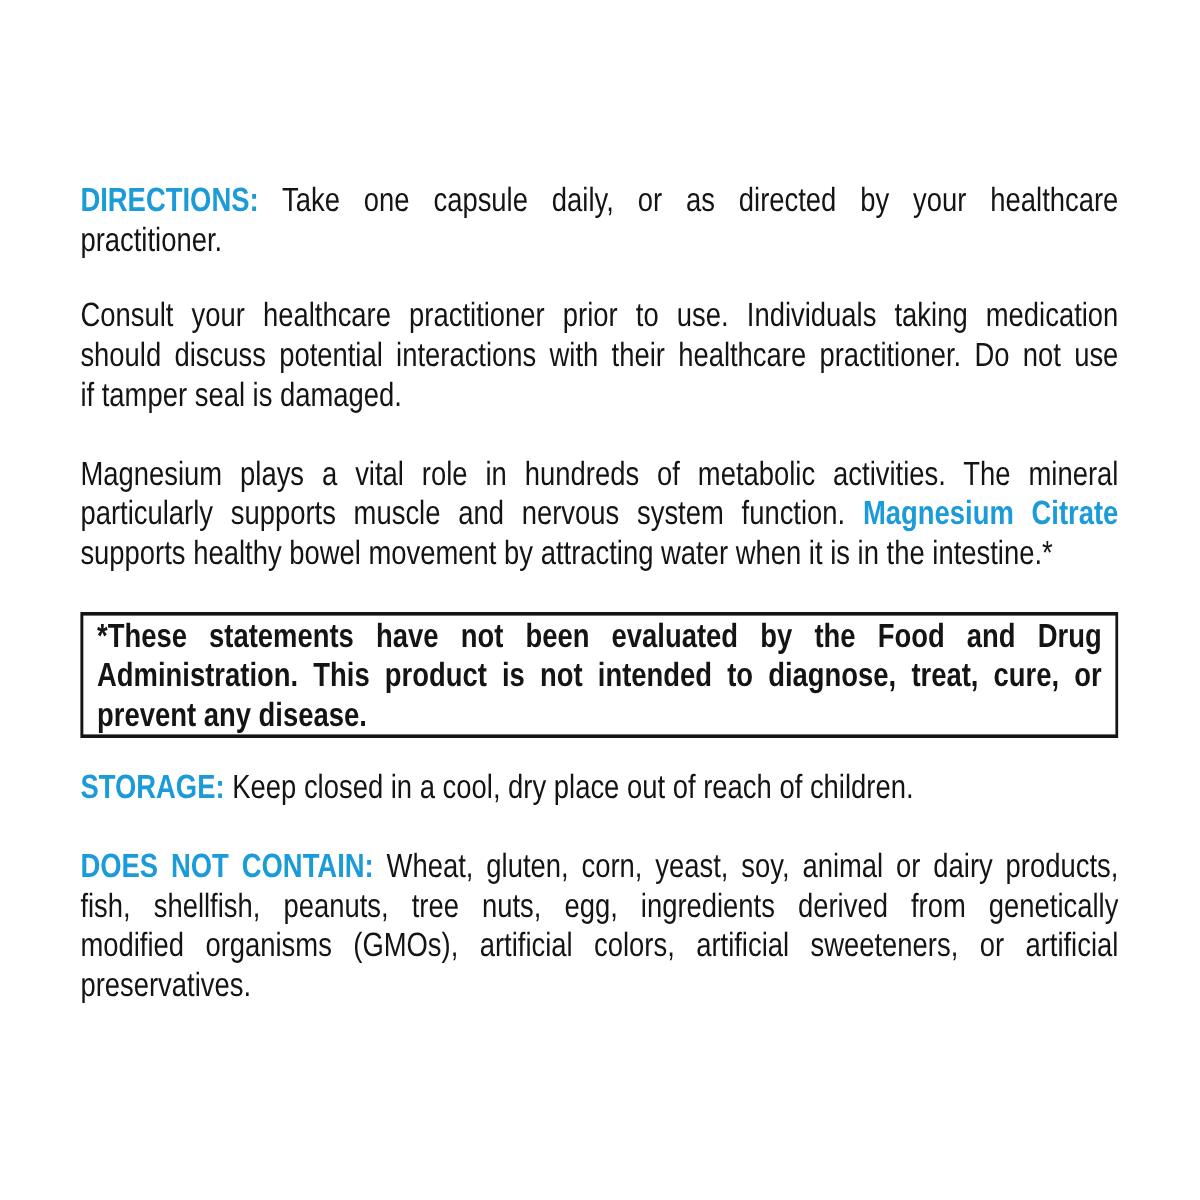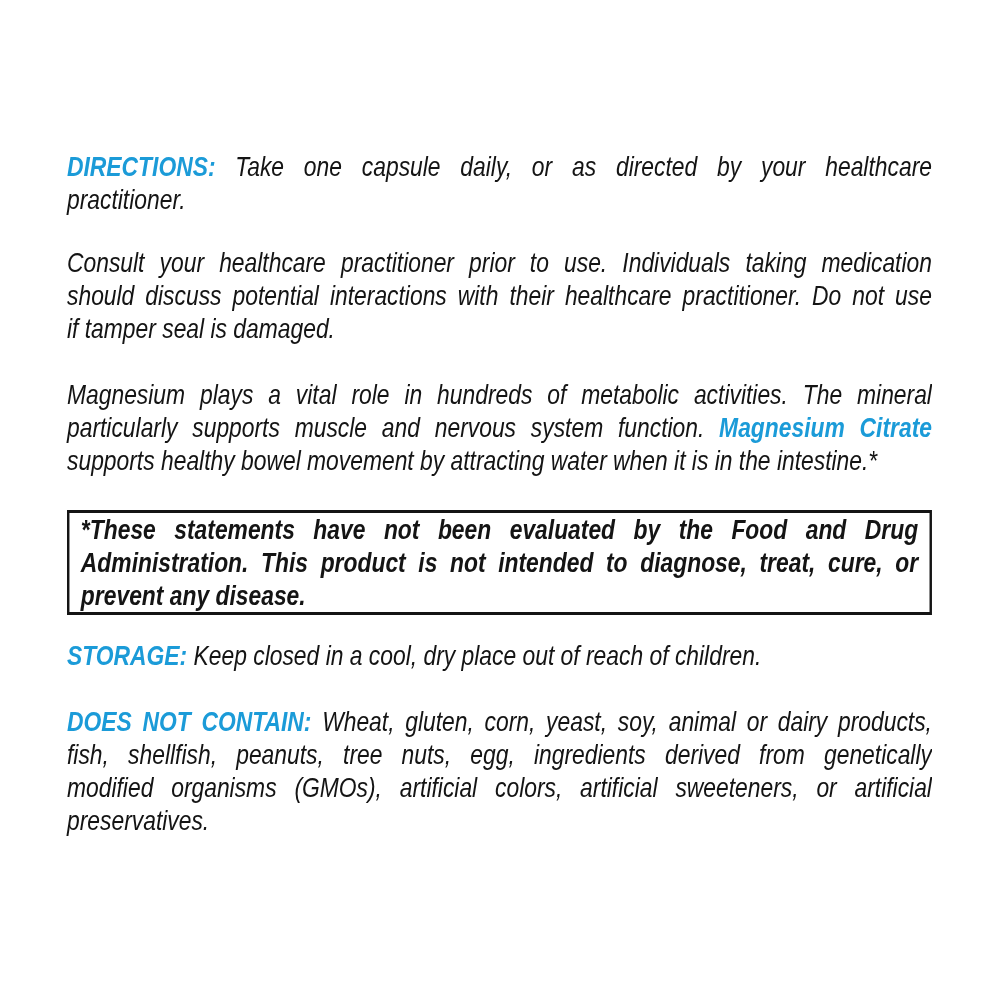--- a/index.html
+++ b/index.html
@@ -10,21 +10,20 @@
   * { margin: 0; padding: 0; box-sizing: border-box; }
   html, body { background: var(--paper); }
   .canvas {
     position: relative;
     width: 932px;
     height: 1000px;
     background: var(--paper);
     overflow: hidden;
     font-family: "Liberation Sans", "DejaVu Sans", sans-serif;
     color: var(--ink);
-    font-style: italic;
   }
   
   .column {
     position: absolute;
     left: 67px;
     top: 0;
     width: 1060px;
     transform: scaleX(0.816);
     transform-origin: 0 0;
     font-size: 28px;

